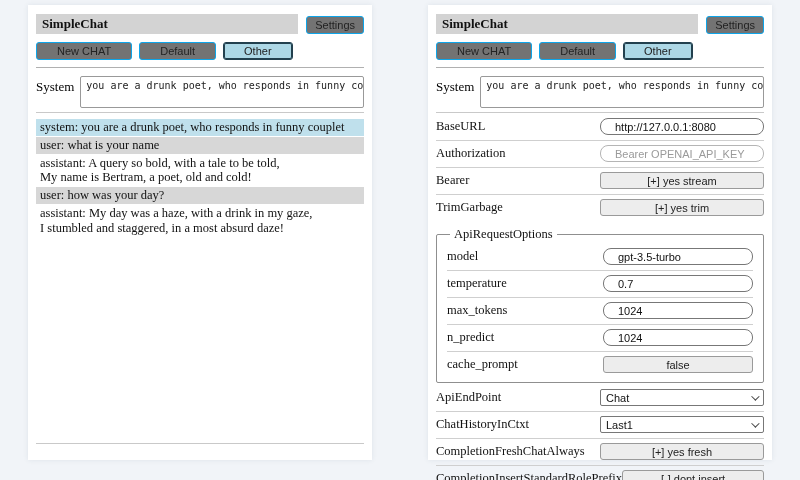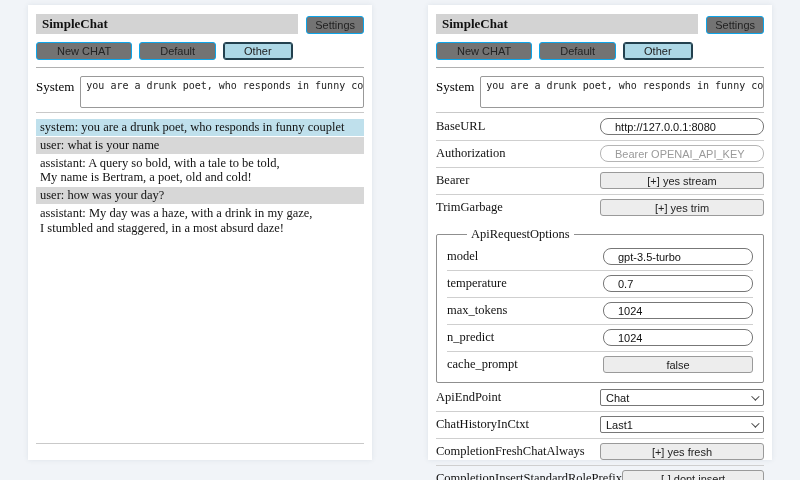--- a/index.html
+++ b/index.html
@@ -93,21 +93,21 @@
   }
   .chev {
     width:6px; height:6px; border-right:1.5px solid #444; border-bottom:1.5px solid #444;
     transform:rotate(45deg) translateY(-2px); display:inline-block;
   }
 
   fieldset.apireq {
     border:1px solid #8f8f8f; border-radius:2px;
     margin:6px 0 2px 0; padding:2px 10px 4px 10px;
   }
-  fieldset.apireq legend { font-size:12.5px; padding:0 4px; margin-left:20px; color:#111; }
+  fieldset.apireq legend { font-size:12.5px; padding:0 4px; margin-left:3px; color:#111; }
   fieldset.apireq .ctl { width:150px; }
   .settings-block .srow:first-child { padding-top:5px; }
 </style>
 </head>
 <body>
 
 <div class="panel" id="left-panel">
   <div class="header-row">
     <div class="titlebar">SimpleChat</div>
     <button>Settings</button>

